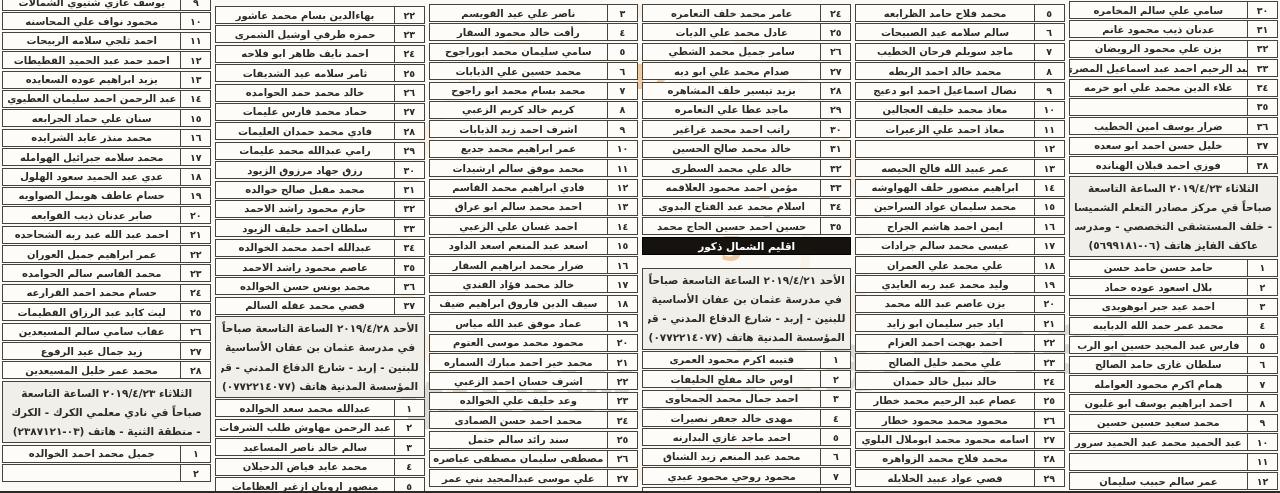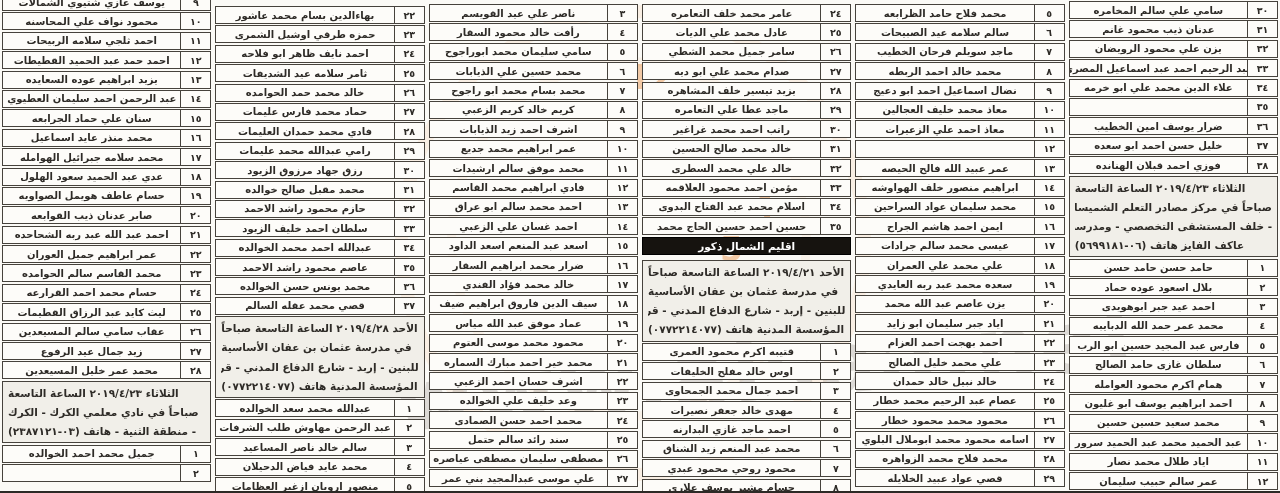--- a/index.html
+++ b/index.html
@@ -37,26 +37,26 @@
        background:#fdfcf9;}
   .num{width:29px;flex:0 0 29px;border-left:1px solid #46423c;
        display:flex;align-items:center;justify-content:center;
        font-size:9.5px;font-weight:bold;color:#2e2b27;}
   .name{flex:1;display:flex;align-items:center;justify-content:center;
         font-size:10px;font-weight:bold;color:#2e2b27;
         white-space:nowrap;overflow:hidden;padding:0 3px;}
 
   .note{border:1px solid #46423c;background:#f1efe9;margin-bottom:1.4px;
         padding:2px 5px 1px 5px;font-size:10.5px;font-weight:bold;color:#2e2b27;
-        line-height:19.2px;text-align:left;}
+        line-height:19.2px;text-align:center;}
   .note-line{white-space:nowrap;overflow:hidden;}
 
   .header-bar{height:16px;border:1px solid #000;background:#16130f;color:#fff;
         display:flex;align-items:center;justify-content:center;
-        font-size:10.5px;font-weight:bold;margin-bottom:5px;}
+        font-size:10.5px;font-weight:bold;margin-bottom:13px;}
 
   .bottom-rule{position:absolute;left:0;right:0;bottom:0;height:2px;
         background:#2c2a26;z-index:2;}
 </style>
 </head>
 <body>
 
 <div class="page">
 
   <div class="wm-layer">
@@ -148,21 +148,20 @@
         <div class="row">
           <div class="num">٩</div>
           <div class="name">محمد سعيد حسين حسين</div>
         </div>
         <div class="row">
           <div class="num">١٠</div>
           <div class="name">عبد الحميد محمد عبد الحميد سرور</div>
         </div>
         <div class="row">
           <div class="num">١١</div>
-          <div class="name">اياد طلال محمد نصار</div>
         </div>
         <div class="row">
           <div class="num">١٢</div>
           <div class="name">عمر سالم حبيب سليمان</div>
         </div>
       </div>
       <div class="col">
         <div class="row">
           <div class="num">٥</div>
           <div class="name">محمد فلاح حامد الظرابعه</div>
@@ -213,21 +212,21 @@
         <div class="row">
           <div class="num">١٧</div>
           <div class="name">عيسى محمد سالم جرادات</div>
         </div>
         <div class="row">
           <div class="num">١٨</div>
           <div class="name">علي محمد علي العمران</div>
         </div>
         <div class="row">
           <div class="num">١٩</div>
-          <div class="name">سعده محمد عبد ربه العايدي</div>
+          <div class="name">وليد محمد عبد ربه العايدي</div>
         </div>
         <div class="row">
           <div class="num">٢٠</div>
           <div class="name">يزن عاصم عبد الله محمد</div>
         </div>
         <div class="row">
           <div class="num">٢١</div>
           <div class="name">اياد جبر سليمان ابو زايد</div>
         </div>
         <div class="row">
@@ -570,21 +569,21 @@
         <div class="row">
           <div class="num">١٤</div>
           <div class="name">عبد الرحمن احمد سليمان العطيوي</div>
         </div>
         <div class="row">
           <div class="num">١٥</div>
           <div class="name">سنان علي حماد الجرابعه</div>
         </div>
         <div class="row">
           <div class="num">١٦</div>
-          <div class="name">محمد منذر عايد اسماعيل</div>
+          <div class="name">محمد منذر عايد الشرايده</div>
         </div>
         <div class="row">
           <div class="num">١٧</div>
           <div class="name">محمد سلامه جبرائيل الهوامله</div>
         </div>
         <div class="row">
           <div class="num">١٨</div>
           <div class="name">عدي عبد الحميد سعود الهلول</div>
         </div>
         <div class="row">

